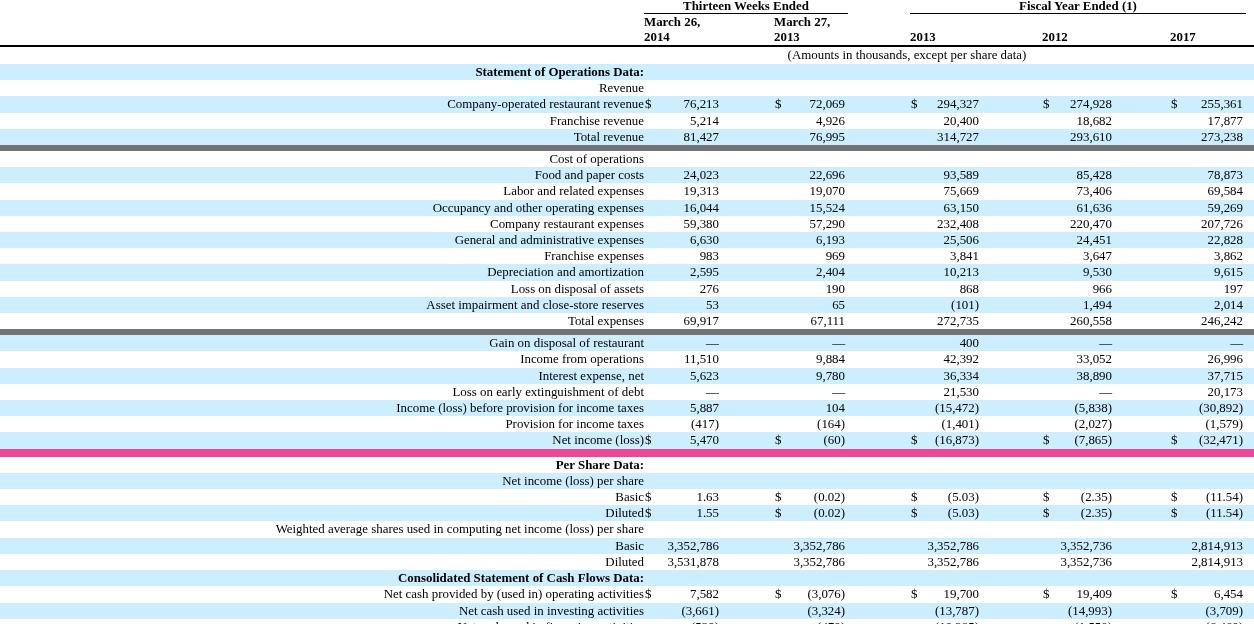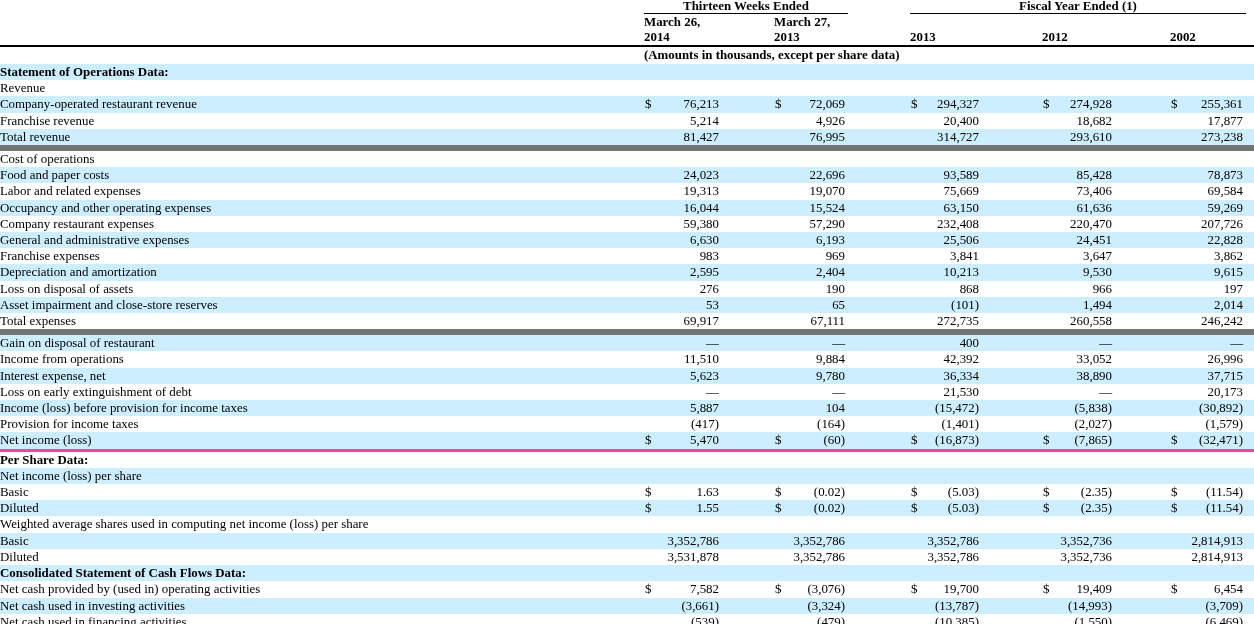--- a/index.html
+++ b/index.html
@@ -13,28 +13,28 @@
   table.fin td {
     padding:0; margin:0; font-size:12.9px; line-height:16.2px; height:16.2px;
     vertical-align:middle; white-space:nowrap; overflow:hidden;
     font-family:"Liberation Serif", serif;
   }
   
   tr.grp-row td { height:13px; line-height:13px; font-weight:bold; text-align:center; vertical-align:bottom; }
   .grp-underline { border-bottom:1.5px solid #000; }
   tr.date-row td { height:31px; font-weight:bold; vertical-align:bottom; border-bottom:2.5px solid #000; }
   tr.date-row .l1, tr.date-row .l2 { display:block; line-height:15px; }
-  tr.amt-row td { height:17px; font-weight:bold; vertical-align:middle; }
+  tr.amt-row td { height:17px; font-weight:normal; text-align:center; vertical-align:middle; }
   
-  td.lblcell { padding-left:3px; text-align:left; }
+  td.lblcell { padding-left:3px; text-align:right; }
   tr.indent td.lblcell { }
   tr.bold td.lblcell { font-weight:bold; }
   tr.shade td { background:#cceeff; }
   tr.rule-thin > td { border-bottom:6px solid #737373; }
-  tr.rule-thick > td { border-bottom:3px solid #ec4899;margin-top:41px; }
+  tr.rule-thick > td { border-bottom:8px solid #ec4899;margin-top:41px; }
   td.valcell .vwrap { display:flex; justify-content:space-between; align-items:baseline; padding:0 3px 0 1px; }
   td.valcell .val { margin-left:auto; }
 </style>
 </head>
 <body>
 
 <div class="page">
   <table class="fin">
     <colgroup>
       <col style="width:644px">
@@ -74,21 +74,21 @@
           <span class="l2">2013</span>
         </td>
         <td></td>
         <td>
           <span class="l1"></span>
           <span class="l2">2012</span>
         </td>
         <td></td>
         <td>
           <span class="l1"></span>
-          <span class="l2">2002</span>
+          <span class="l2">2017</span>
         </td>
         <td></td>
       </tr>
       <tr class="amt-row">
         <td></td>
         <td colspan="8">(Amounts in thousands, except per share data)</td>
         <td colspan="2"></td>
       </tr>
     </thead>
     <tbody id="table-body">

